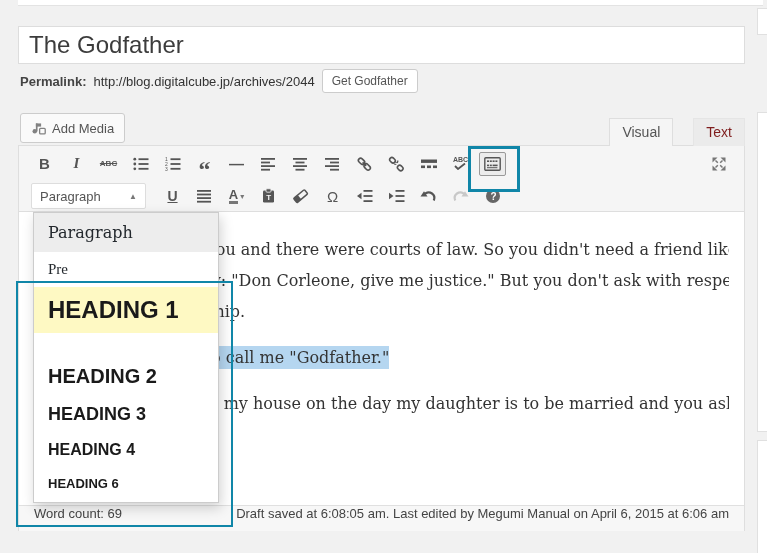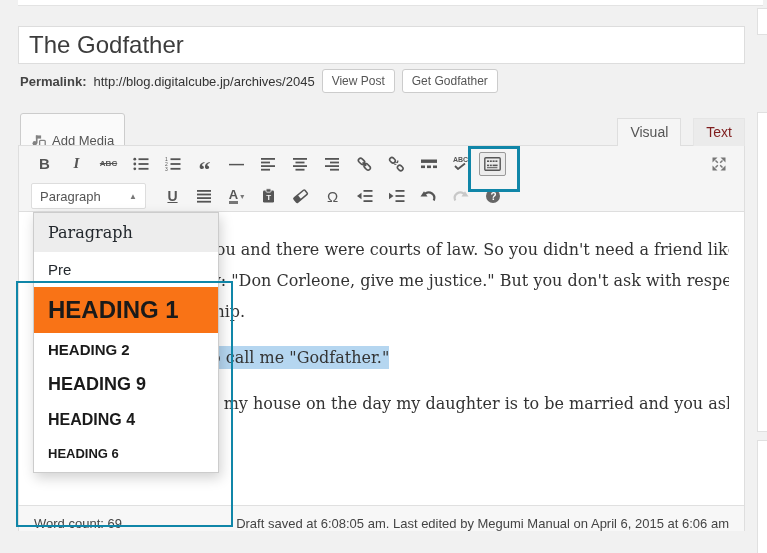--- a/index.html
+++ b/index.html
@@ -21,23 +21,23 @@
   .permalink-row{position:absolute;left:20px;top:68px;height:26px;display:flex;align-items:center;gap:7px;font-size:13px;}
   .permalink-label{font-weight:bold;color:#444;}
   .permalink-url{color:#333;}
   .btn-small{
     background:#fff;border:1px solid #ccc;border-radius:3px;
     padding:3px 9px;font-size:12px;color:#555;line-height:16px;cursor:pointer;white-space:nowrap;
   }
   
   .add-media-btn{
     position:absolute;left:20px;top:113px;height:28px;display:flex;align-items:center;gap:6px;
-    background:#fafafa;border:1px solid #ccc;border-radius:3px;padding:12px 10px;font-size:13px;color:#555;cursor:pointer;
-  }
-  .editor-tabs{position:absolute;top:118px;right:22px;display:flex;gap:12px;z-index:3;}
+    background:#fafafa;border:1px solid #ccc;border-radius:3px;padding:0 10px;font-size:13px;color:#555;cursor:pointer;
+  }
+  .editor-tabs{position:absolute;top:118px;right:22px;display:flex;gap:20px;z-index:3;}
   .tab{padding:5px 12px;font-size:14px;height:28px;box-sizing:border-box;cursor:pointer;}
   .tab-visual{background:#f5f5f5;border:1px solid #dedede;border-bottom:none;color:#555;}
   .tab-text{background:#ebebeb;border:1px solid #e5e5e5;border-bottom:none;color:#7f1d1d;}
   
   .editor-frame{
     position:absolute;left:18px;top:145px;width:727px;height:386px;box-sizing:border-box;
     border:1px solid #dedede;background:#fff;
   }
   .toolbar{height:66px;background:#f5f5f5;border-bottom:1px solid #dedede;padding:0 12px;box-sizing:border-box;}
   .tb-row{display:flex;align-items:center;gap:5px;}
@@ -74,36 +74,36 @@
   .content{
     position:relative;height:293px;box-sizing:border-box;padding:22px 15px 0 15px;
     font-family:"DejaVu Serif","Liberation Serif",serif;font-size:16px;color:#333;cursor:text;
   }
   .line{height:31px;line-height:31px;white-space:nowrap;overflow:hidden;}
   .pgap{height:15px;}
   .selection{background:#b5d6f0;padding:2px 0;}
   
   .status-bar{
     height:26px;background:#f7f7f7;border-top:1px solid #e0e0e0;
-    display:flex;align-items:flex-end;justify-content:space-between;
+    display:flex;align-items:flex-start;justify-content:space-between;
     padding:0 15px;font-size:13px;color:#444;box-sizing:border-box;
   }
   .wordcount{white-space:nowrap;}
   .savestatus{white-space:nowrap;}
   
   .format-dropdown{
     position:absolute;left:33px;top:212px;width:186px;z-index:5;
     background:#fff;border:1px solid #ccc;box-shadow:2px 5px 12px rgba(0,0,0,.18);box-sizing:border-box;
   }
   .fmt-item{padding:8px 14px;color:#23282d;cursor:pointer;white-space:nowrap;}
   .fmt-p{font-family:"DejaVu Serif","Liberation Serif",serif;font-size:16px;background:#ededed;padding:10px 14px;}
-  .fmt-pre{font-family:Liberation Sans, sans-serif;font-size:15px;padding:9px 14px;}
+  .fmt-pre{font-family:Liberation Serif, serif;font-size:15px;padding:9px 14px;}
   .fmt-h{font-weight:bold;color:#1a1a1a;}
-  .fmt-h1{font-size:24px;background:#f97316;padding:9px 14px;}
-  .fmt-h2{font-size:15px;}
+  .fmt-h1{font-size:24px;background:#fef9c3;padding:9px 14px;}
+  .fmt-h2{font-size:20px;margin-top:24px;}
   .fmt-h3{font-size:18px;}
   .fmt-h4{font-size:16px;}
   .fmt-h5{font-size:14px;}
   .fmt-h6{font-size:13px;padding:9px 14px 11px;}
   
   .teal-box-a{position:absolute;left:16px;top:281px;width:213px;height:242px;border:2px solid #1086a8;z-index:9;pointer-events:none;}
   .teal-box-b{position:absolute;left:468px;top:146px;width:46px;height:40px;border:3px solid #1086a8;z-index:9;pointer-events:none;}
   
   .sliver{position:absolute;background:#fff;border:1px solid #e0e0e0;border-right:none;}
   .sliver1{left:757px;top:8px;width:10px;height:25px;}
@@ -117,22 +117,21 @@
 <div class="top-strip"></div>
 
 <div class="sliver sliver1"></div>
 <div class="sliver sliver2"></div>
 <div class="sliver sliver3"></div>
 
 <input class="title-input" value="The Godfather" style="">
 
 <div class="permalink-row">
   <span class="permalink-label">Permalink:</span>
-  <span class="permalink-url">http://blog.digitalcube.jp/archives/2045</span>
-  <button class="btn-small">View Post</button>
+  <span class="permalink-url">http://blog.digitalcube.jp/archives/2044</span>
   <button class="btn-small">Get Godfather</button>
 </div>
 
 <div class="add-media-btn">
   <span>
     <svg width="15" height="14" viewBox="0 0 16 15">
       <circle cx="4" cy="11" r="2.4" fill="#828282"></circle>
       <rect x="5.2" y="2.6" width="1.8" height="8.4" fill="#828282"></rect>
       <path d="M5.2 2.6 h5.6 v3.4 h-5.6 z" fill="#828282"></path>
       <rect x="9.2" y="7.8" width="6" height="6" rx="1" fill="none" stroke="#828282" stroke-width="1.4"></rect>
@@ -373,19 +372,19 @@
     </span>
     <span class="savestatus">Draft saved at 6:08:05 am. Last edited by Megumi Manual on April 6, 2015 at 6:06 am</span>
   </div>
 </div>
 
 <div class="format-dropdown">
   <div class="fmt-item fmt-p">Paragraph</div>
   <div class="fmt-item fmt-pre">Pre</div>
   <div class="fmt-item fmt-h fmt-h1">HEADING 1</div>
   <div class="fmt-item fmt-h fmt-h2">HEADING 2</div>
-  <div class="fmt-item fmt-h fmt-h3">HEADING 9</div>
+  <div class="fmt-item fmt-h fmt-h3">HEADING 3</div>
   <div class="fmt-item fmt-h fmt-h4">HEADING 4</div>
   <div class="fmt-item fmt-h fmt-h6">HEADING 6</div>
 </div>
 
 <div class="teal-box-a"></div>
 <div class="teal-box-b"></div>
 
 </body></html>

